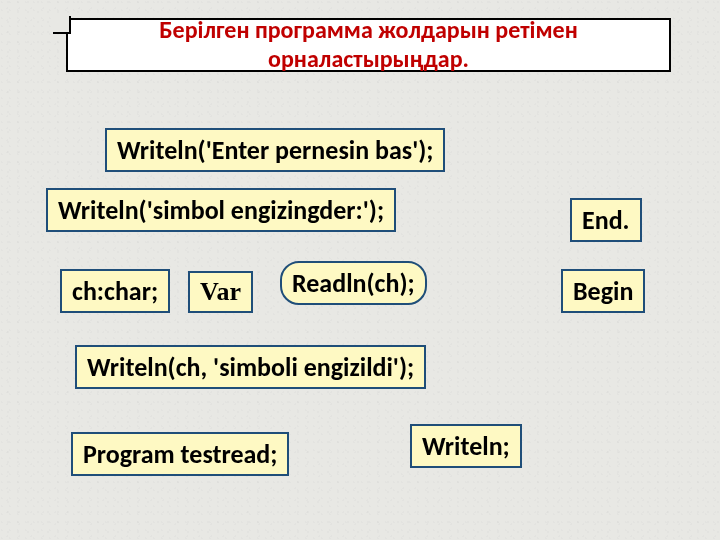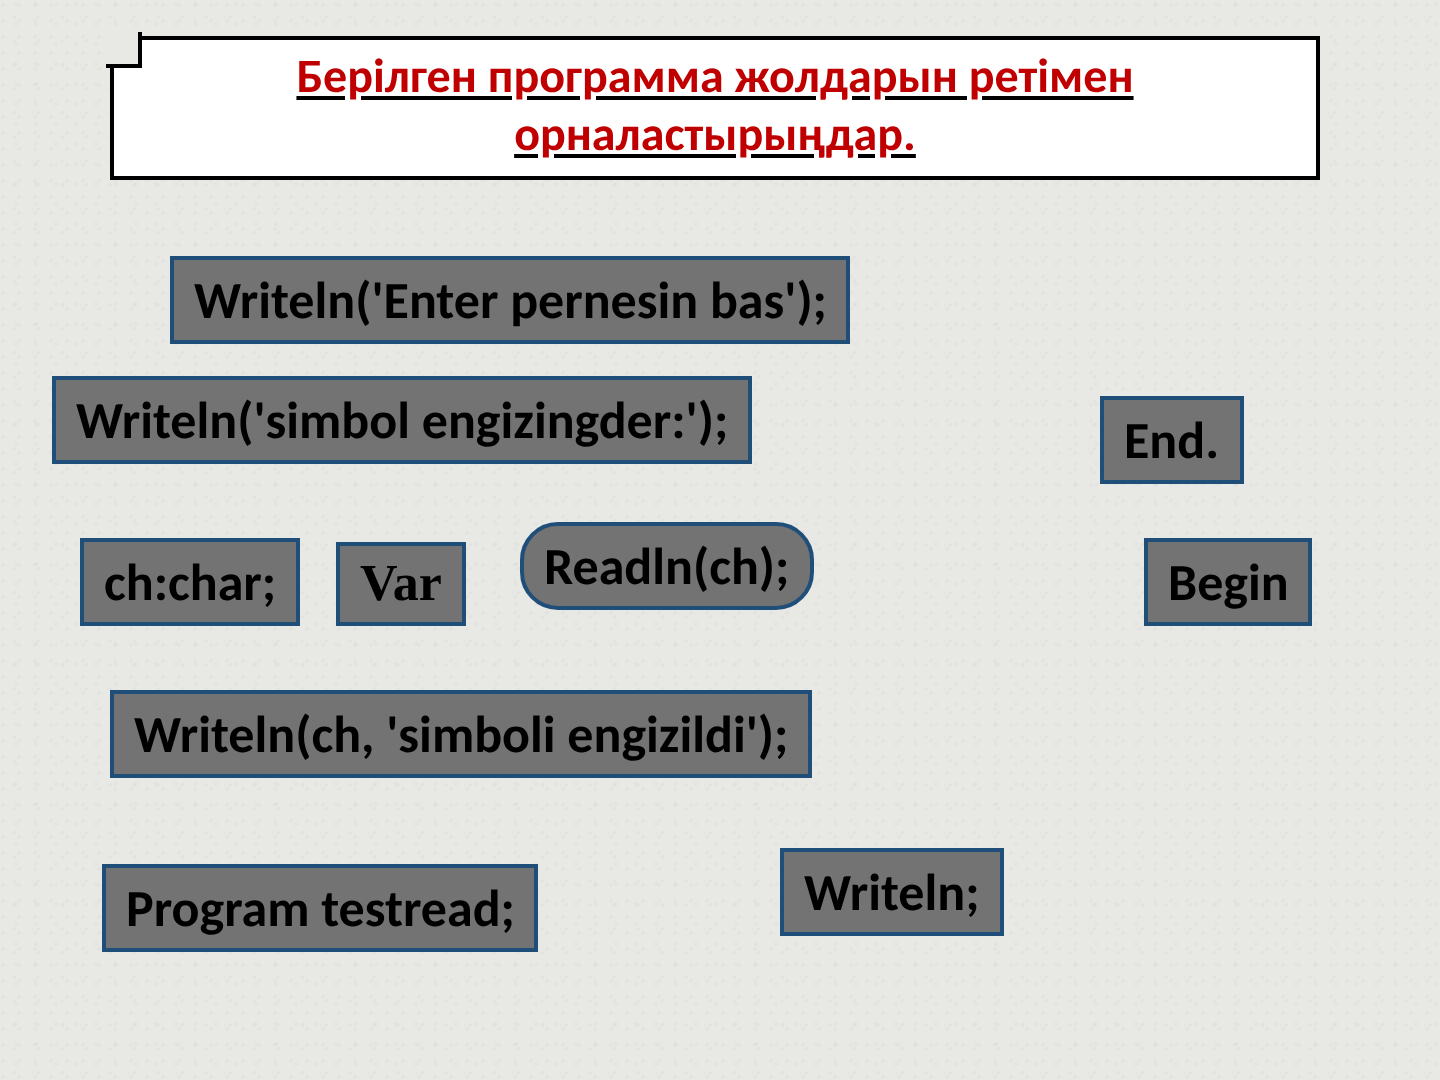--- a/index.html
+++ b/index.html
@@ -15,67 +15,67 @@
         radial-gradient(circle at 20% 30%, rgba(0,0,0,0.02) 1px, transparent 1px),
         radial-gradient(circle at 60% 70%, rgba(0,0,0,0.02) 1px, transparent 1px),
         radial-gradient(circle at 80% 20%, rgba(0,0,0,0.02) 1px, transparent 1px);
       background-size: 8px 8px, 12px 12px, 10px 10px;
       font-family: "Calibri", "Arial", sans-serif;
       position: relative;
       overflow: hidden;
     }
     .title-box {
       position: absolute;
-      left: 55px;
+      left: 66px;
       top: 18px;
       width: 605px;
-      height: 72px;
+      height: 54px;
       background: #fff;
       border: 2px solid #000;
       display: flex;
       align-items: center;
       justify-content: center;
       padding: 6px 20px;
       text-align: center;
-      text-decoration: underline;
     }
     .title-notch {
       position: absolute;
       left: 53px;
       top: 16px;
       width: 18px;
       height: 18px;
       background: #e8e8e4;
       border-right: 2px solid #000;
       border-bottom: 2px solid #000;
       z-index: 2;
     }
     .title-text {
       color: #c00000;
       font-weight: bold;
       font-size: 24px;
       line-height: 1.2;
     }
     .code-block {
       position: absolute;
-      background: #737373;
+      background: #fef9c3;
       border: 2px solid #1f4e79;
       padding: 4px 10px;
       font-weight: bold;
       font-size: 26px;
       color: #000;
       white-space: nowrap;
+      margin-left: 20px;
     }
     .b1 { left: 85px; top: 128px; }
     .b2 { left: 26px; top: 188px; }
     .b3 { left: 550px; top: 198px; }
     .b4 { left: 40px; top: 269px; }
     .b5 { left: 168px; top: 271px; font-family: Liberation Serif, serif; }
     .b6 { left: 260px; top: 261px; border-radius: 19px; }
-    .b7 { left: 572px; top: 269px; text-align: right; }
+    .b7 { left: 541px; top: 269px; text-align: right; }
     .b8 { left: 55px; top: 345px; }
     .b9 { left: 51px; top: 432px; }
     .b10 { left: 390px; top: 424px; }
   </style>
 </head>
 <body>
 
 <div class="title-notch"></div>
 <div class="title-box">
   <div class="title-text">Берілген программа жолдарын ретімен орналастырыңдар.</div>

